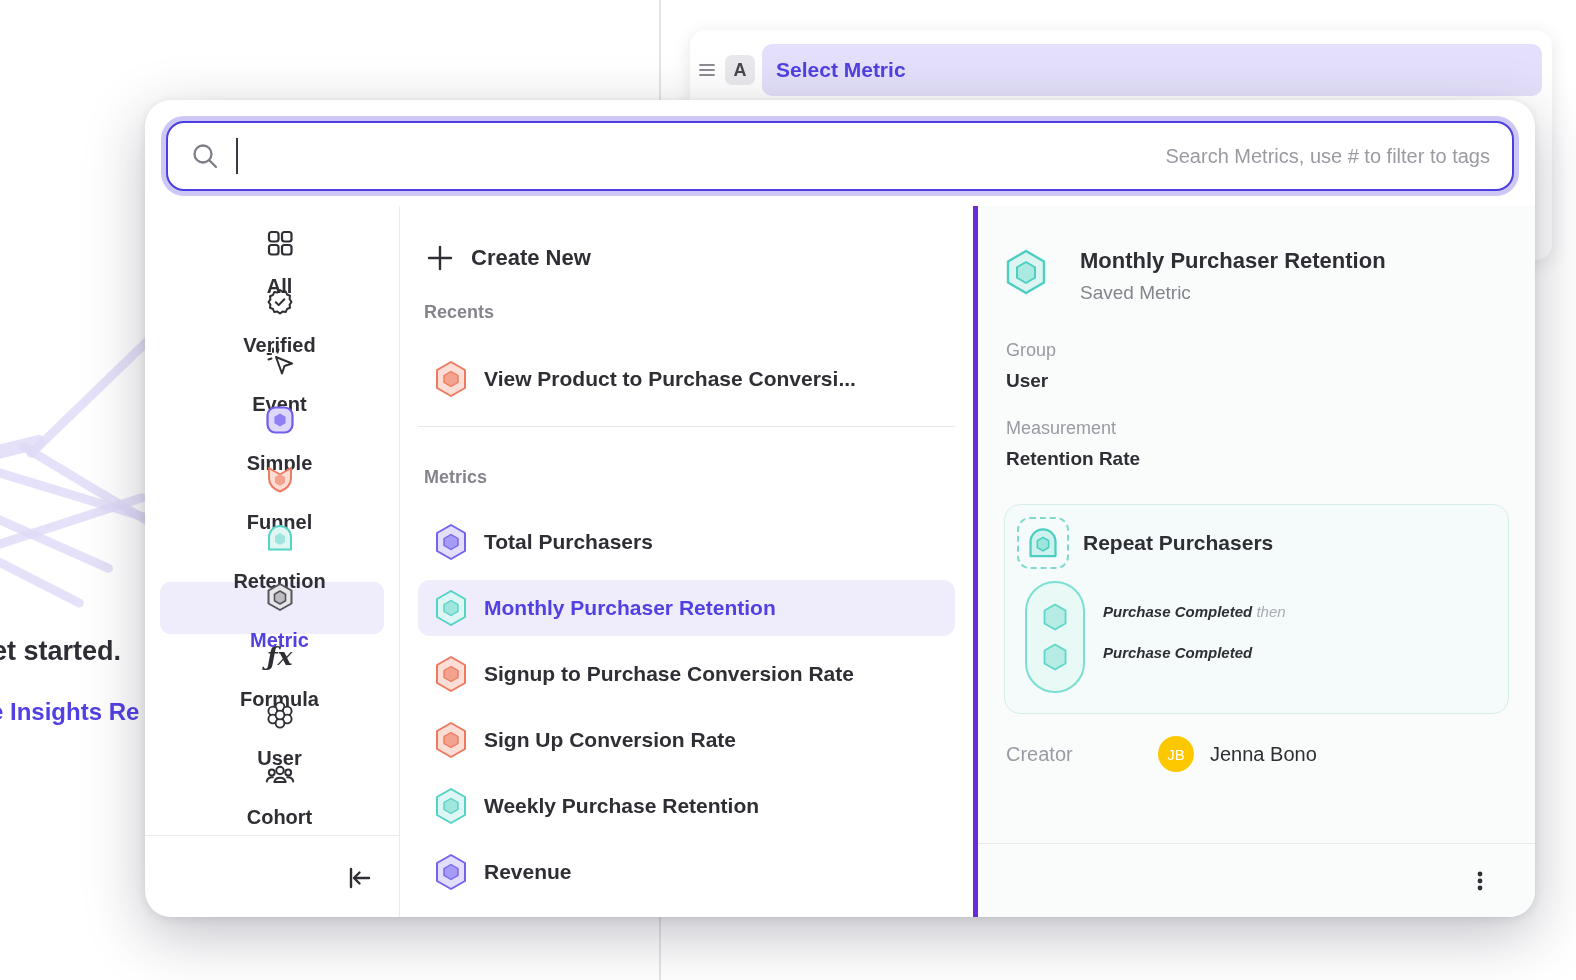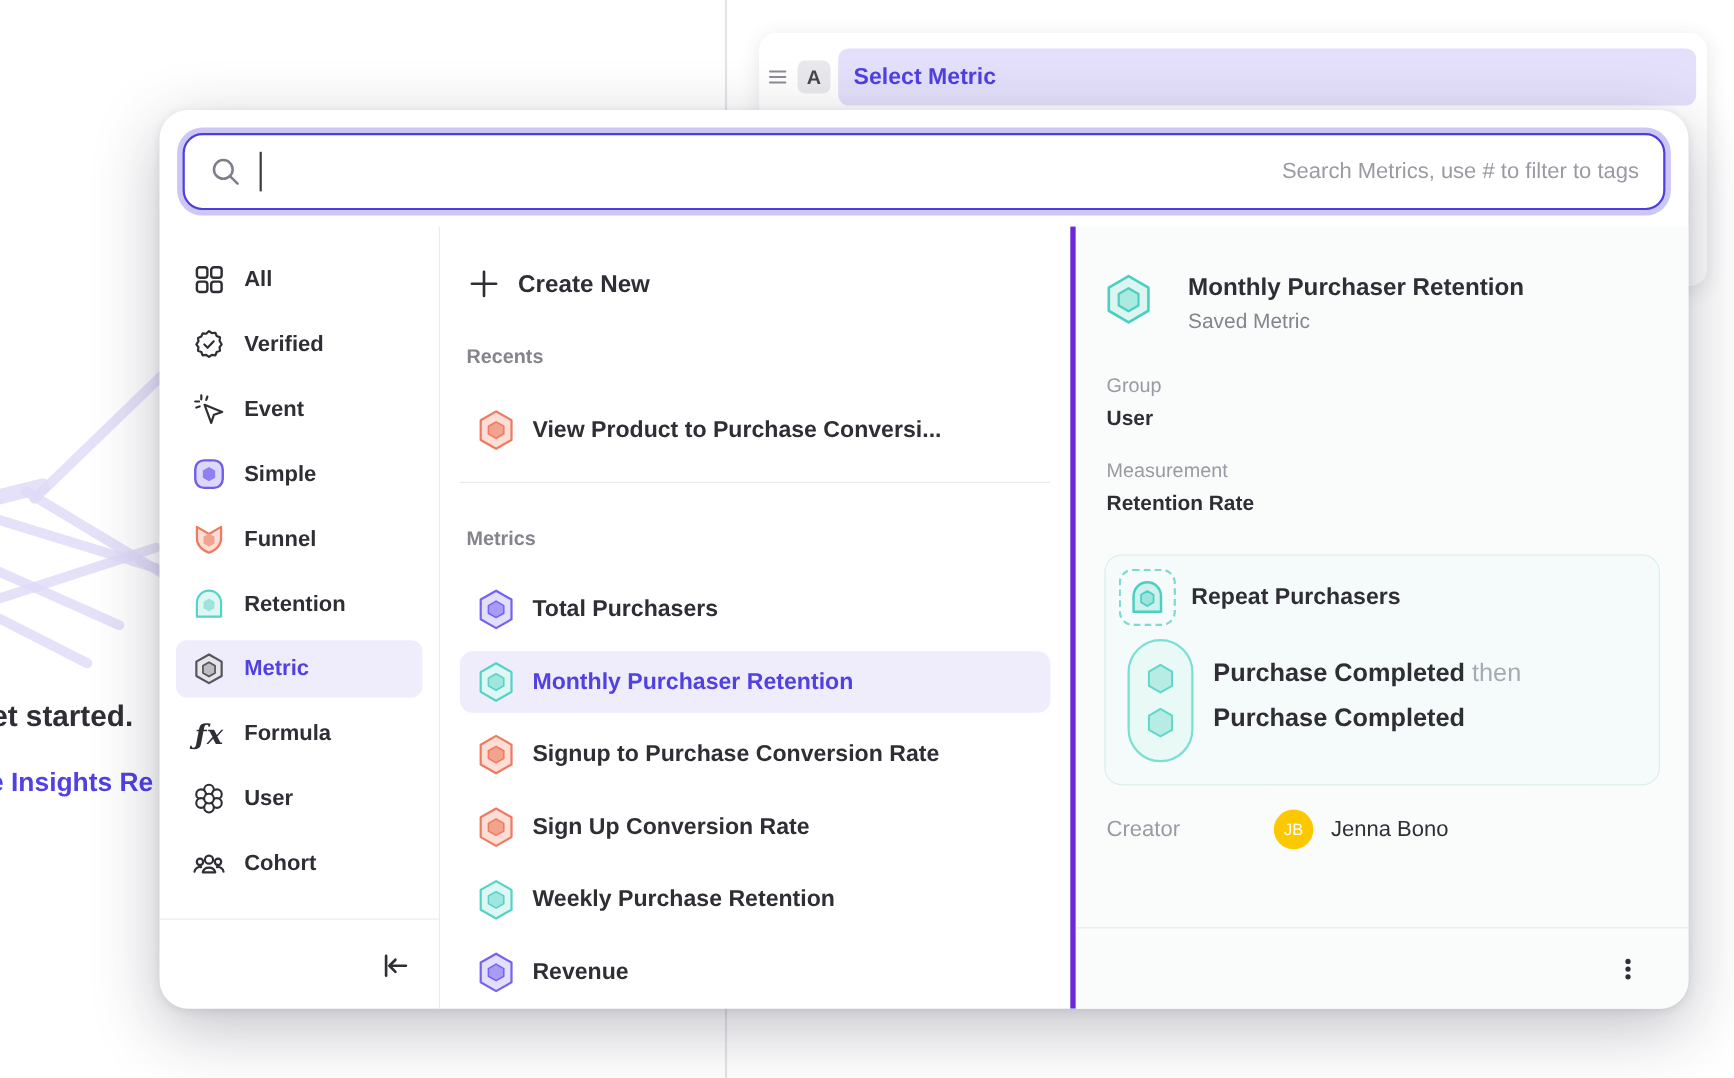--- a/index.html
+++ b/index.html
@@ -49,33 +49,33 @@
   .search-input { flex:1; border:none; outline:none; font-size:20px; color:#2e2e34;
     font-family:"Liberation Sans", sans-serif; background:transparent;text-align:right; }
   .search-input::placeholder { color:#9a9aa3; }
 
   .modal-body { flex:1; display:flex; margin-top:10px; min-height:0; }
 
   
   .col-sidebar { width:255px; flex:none; border-right:1px solid #ebebee; display:flex; flex-direction:column; }
   .side-items { flex:1; padding:22px 15px 0 15px; }
   .side-item { height:52px; margin-bottom:7px; display:flex; align-items:center; gap:17px;
-    padding-left:15px; border-radius:10px; font-size:20px; font-weight:600; color:#2e2e34; cursor:pointer; }
+    padding-left:15px; border-radius:10px; font-size:20px; font-weight:600; color:#2e2e34; cursor:pointer;flex-direction:column; }
   .side-item.selected { background:#efedfb; color:#5140e2; }
   .sicon { width:30px; height:30px; flex:none; display:flex; align-items:center; justify-content:center; }
   .fx-glyph { font-family:"DejaVu Serif", serif; font-style:italic; font-size:25px; color:#2e2e34; line-height:1; }
   .side-footer { height:82px; flex:none; border-top:1px solid #ebebee;
     display:flex; align-items:center; justify-content:flex-end; padding-right:26px; }
 
   
   .col-list { flex:1; border-right:5px solid #6d28d9; padding:8px 18px 0 18px; overflow:hidden; }
   .create-row { display:flex; align-items:center; gap:17px; height:52px; margin-top:18px;
     font-size:22px; font-weight:700; color:#2e2e34; padding-left:8px; cursor:pointer; }
   .sec-label { font-size:18px; font-weight:600; color:#84848d; padding-left:6px; }
-  .recents-label { margin-top:30px; }
+  .recents-label { margin-top:18px; }
   .metrics-label { margin-top:40px; }
   .metric-row { display:flex; align-items:center; gap:16px; height:56px; padding-left:16px;
     border-radius:12px; font-size:21px; font-weight:600; color:#2e2e34; margin-bottom:10px; cursor:pointer; }
   .metric-row.recent { margin-top:28px; margin-bottom:0; }
   .metric-row.first { margin-top:26px; }
   .metric-row.selected { background:#efedfb; color:#5140e2; }
   .mhex { width:34px; height:38px; flex:none; }
   .divider { height:1px; background:#e8e8ea; margin-top:19px; }
 
   
@@ -89,21 +89,21 @@
   .meta-value { font-size:19px; font-weight:700; color:#2e2e34; margin-top:9px; }
   .def-card { margin-top:34px; background:#f4fbfa; border:1.5px solid #d6eeea; border-radius:16px;
     padding:12px 14px 20px 12px; }
   .def-head { display:flex; align-items:center; gap:14px; }
   .dashed-box { width:52px; height:52px; border:2px dashed #7fd9cf; border-radius:13px;
     display:flex; align-items:center; justify-content:center; flex:none; }
   .def-title { font-size:21px; font-weight:700; color:#2e2e34; }
   .def-body { display:flex; gap:18px; margin-top:12px; padding-left:8px; }
   .capsule { width:60px; height:112px; border:2px solid #7adfd4; background:#e8f9f6; border-radius:31px;
     display:flex; flex-direction:column; align-items:center; justify-content:center; gap:10px; flex:none; }
-  .def-lines { font-size:23px; font-weight:700; color:#2e2e34; line-height:41px; padding-top:10px; }
+  .def-lines { font-size:15px; font-weight:700; color:#2e2e34; line-height:41px; padding-top:10px;font-style:italic; }
   .then-word { color:#a9a9b2; font-weight:400; }
   .creator-row { display:flex; align-items:center; margin-top:22px; padding-left:2px; }
   .creator-label { font-size:20px; color:#9a9aa3; width:152px; flex:none; }
   .avatar { width:36px; height:36px; border-radius:50%; background:#fdc800; color:#fff;
     font-size:15px; font-weight:400; display:flex; align-items:center; justify-content:center; flex:none; }
   .creator-name { font-size:20px; color:#2e2e34; margin-left:16px; }
   .detail-footer { height:74px; flex:none; border-top:1px solid #e9e9ec;
     display:flex; align-items:center; justify-content:flex-end; padding-right:40px; }
 </style>
 </head>

